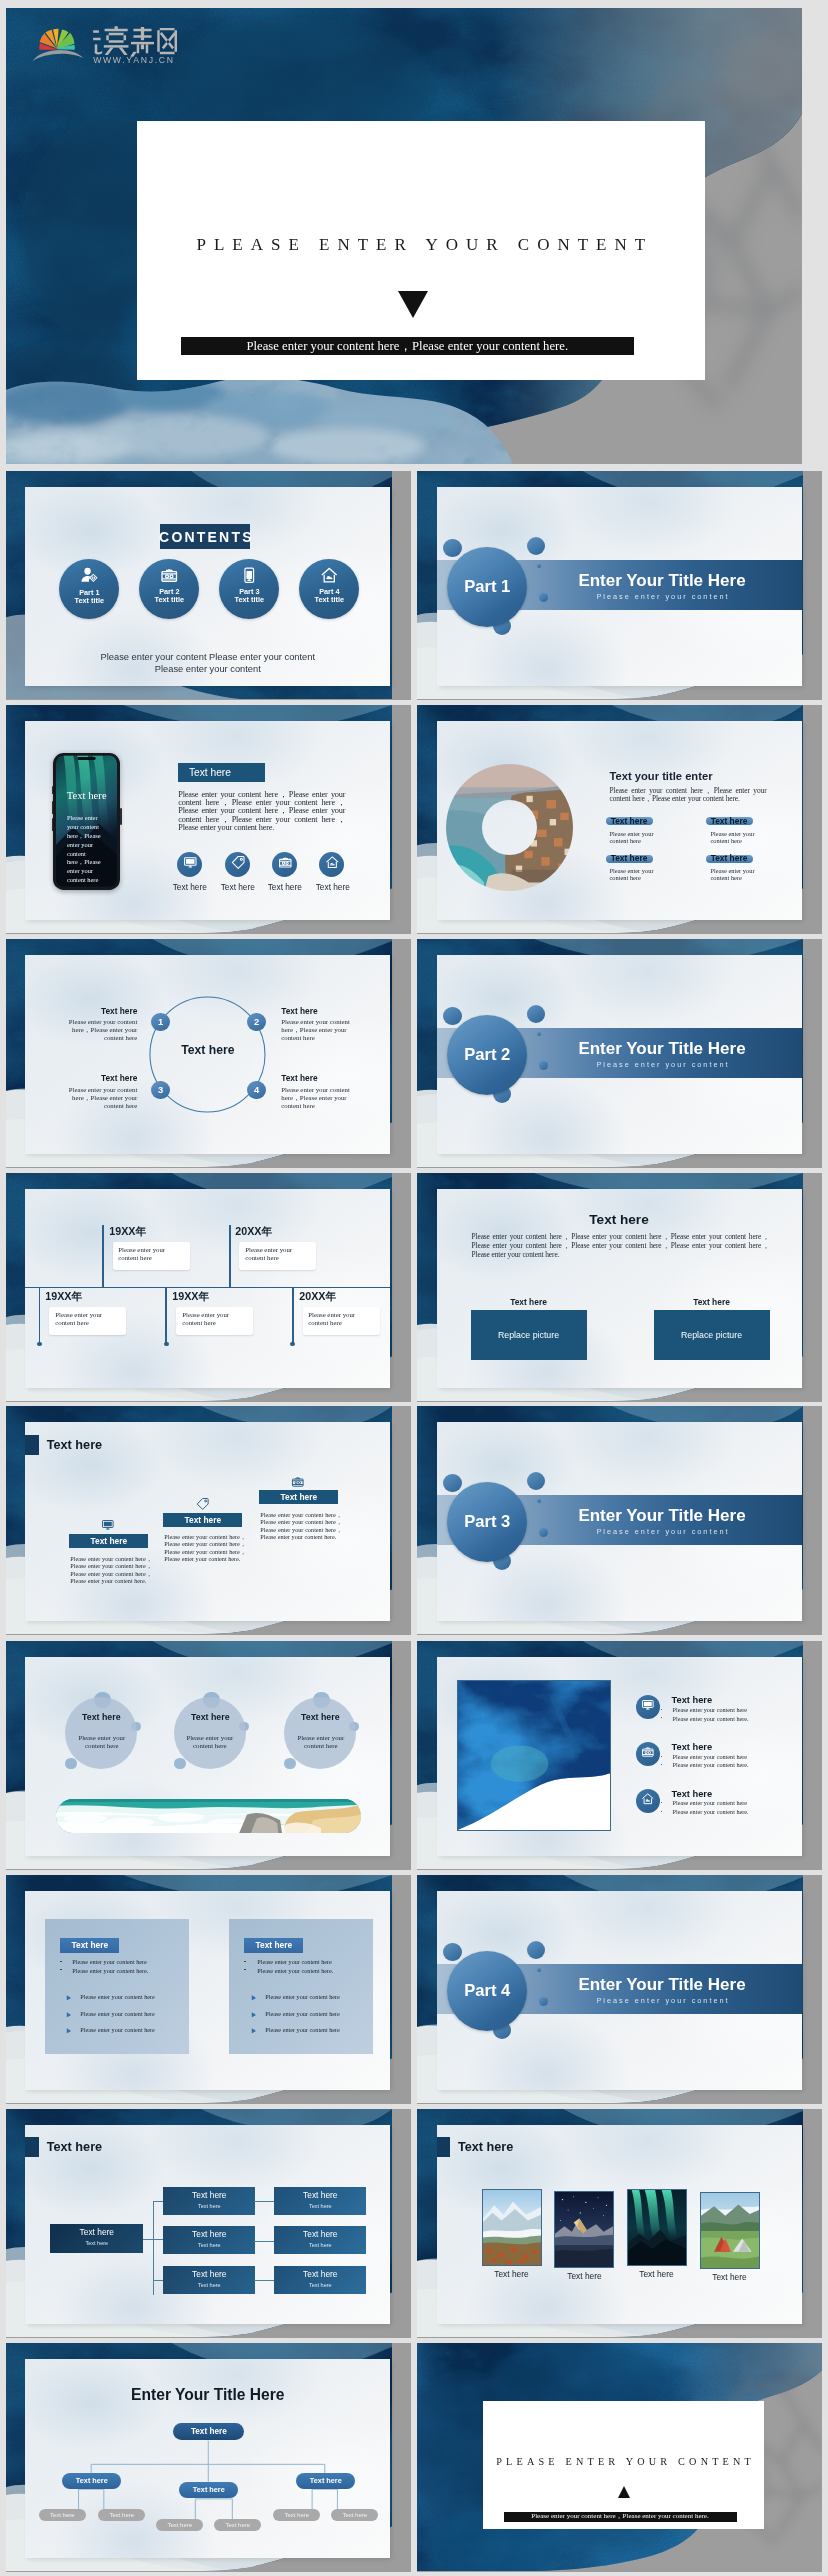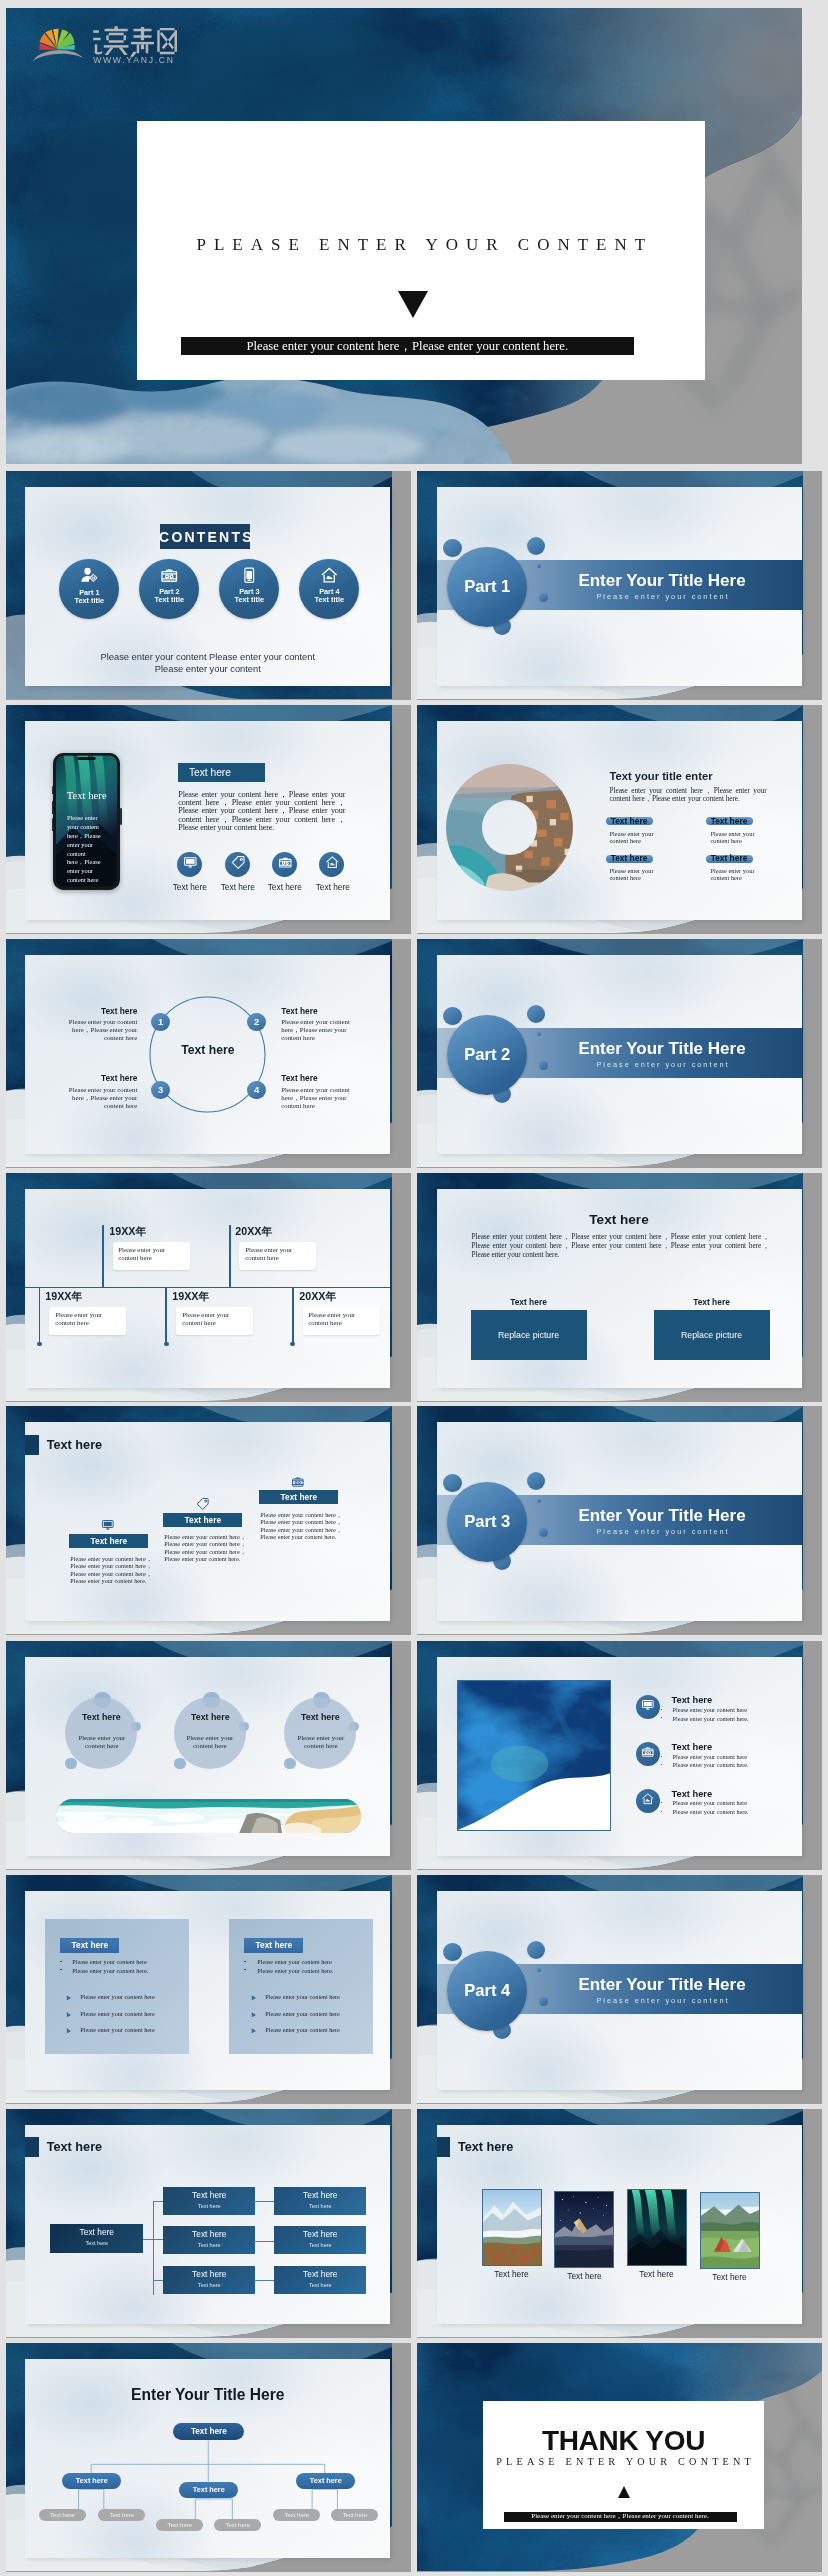--- a/index.html
+++ b/index.html
@@ -1319,21 +1319,20 @@
       <path d="M392 12 L358 48 L378 82 L356 122 L376 158 L352 198"></path>
       <path d="M358 48 L322 42 L302 72 L330 100 L356 122"></path>
       <path d="M302 72 L280 106 L302 132 L330 100"></path>
       <path d="M376 158 L342 152 L324 180 L350 206"></path>
       <path d="M342 152 L330 100"></path>
       <path d="M396 110 L378 82"></path>
       <path d="M396 146 L376 158"></path>
     </g>
   </svg>
   <div style="position:absolute;left:66px;top:58px;width:281px;height:128px;background:#fff;">
-    <div style="position:absolute;left:0;top:24.4px;width:281px;text-align:center;font-size:28px;line-height:31px;font-weight:bold;color:#111;letter-spacing:-0.3px;">THANK YOU</div>
     <div style="position:absolute;left:0;top:55px;width:281px;text-align:center;white-space:nowrap;font-family:'Liberation Serif',serif;font-size:10.2px;letter-spacing:4.2px;text-indent:4.2px;color:#1a1a1a;">PLEASE ENTER YOUR CONTENT</div>
     <div class="tri-up" style="position:absolute;left:0;top:83px;width:281px;"></div>
     <div style="position:absolute;left:20.5px;top:111px;width:233px;height:9.7px;background:#111;color:#fff;font-family:'Liberation Serif',serif;font-size:7px;line-height:9.7px;text-align:center;white-space:nowrap;">Please enter your content here，Please enter your content here.</div>
   </div>
 </div>
 
 </div>
 
 
 </body></html>

